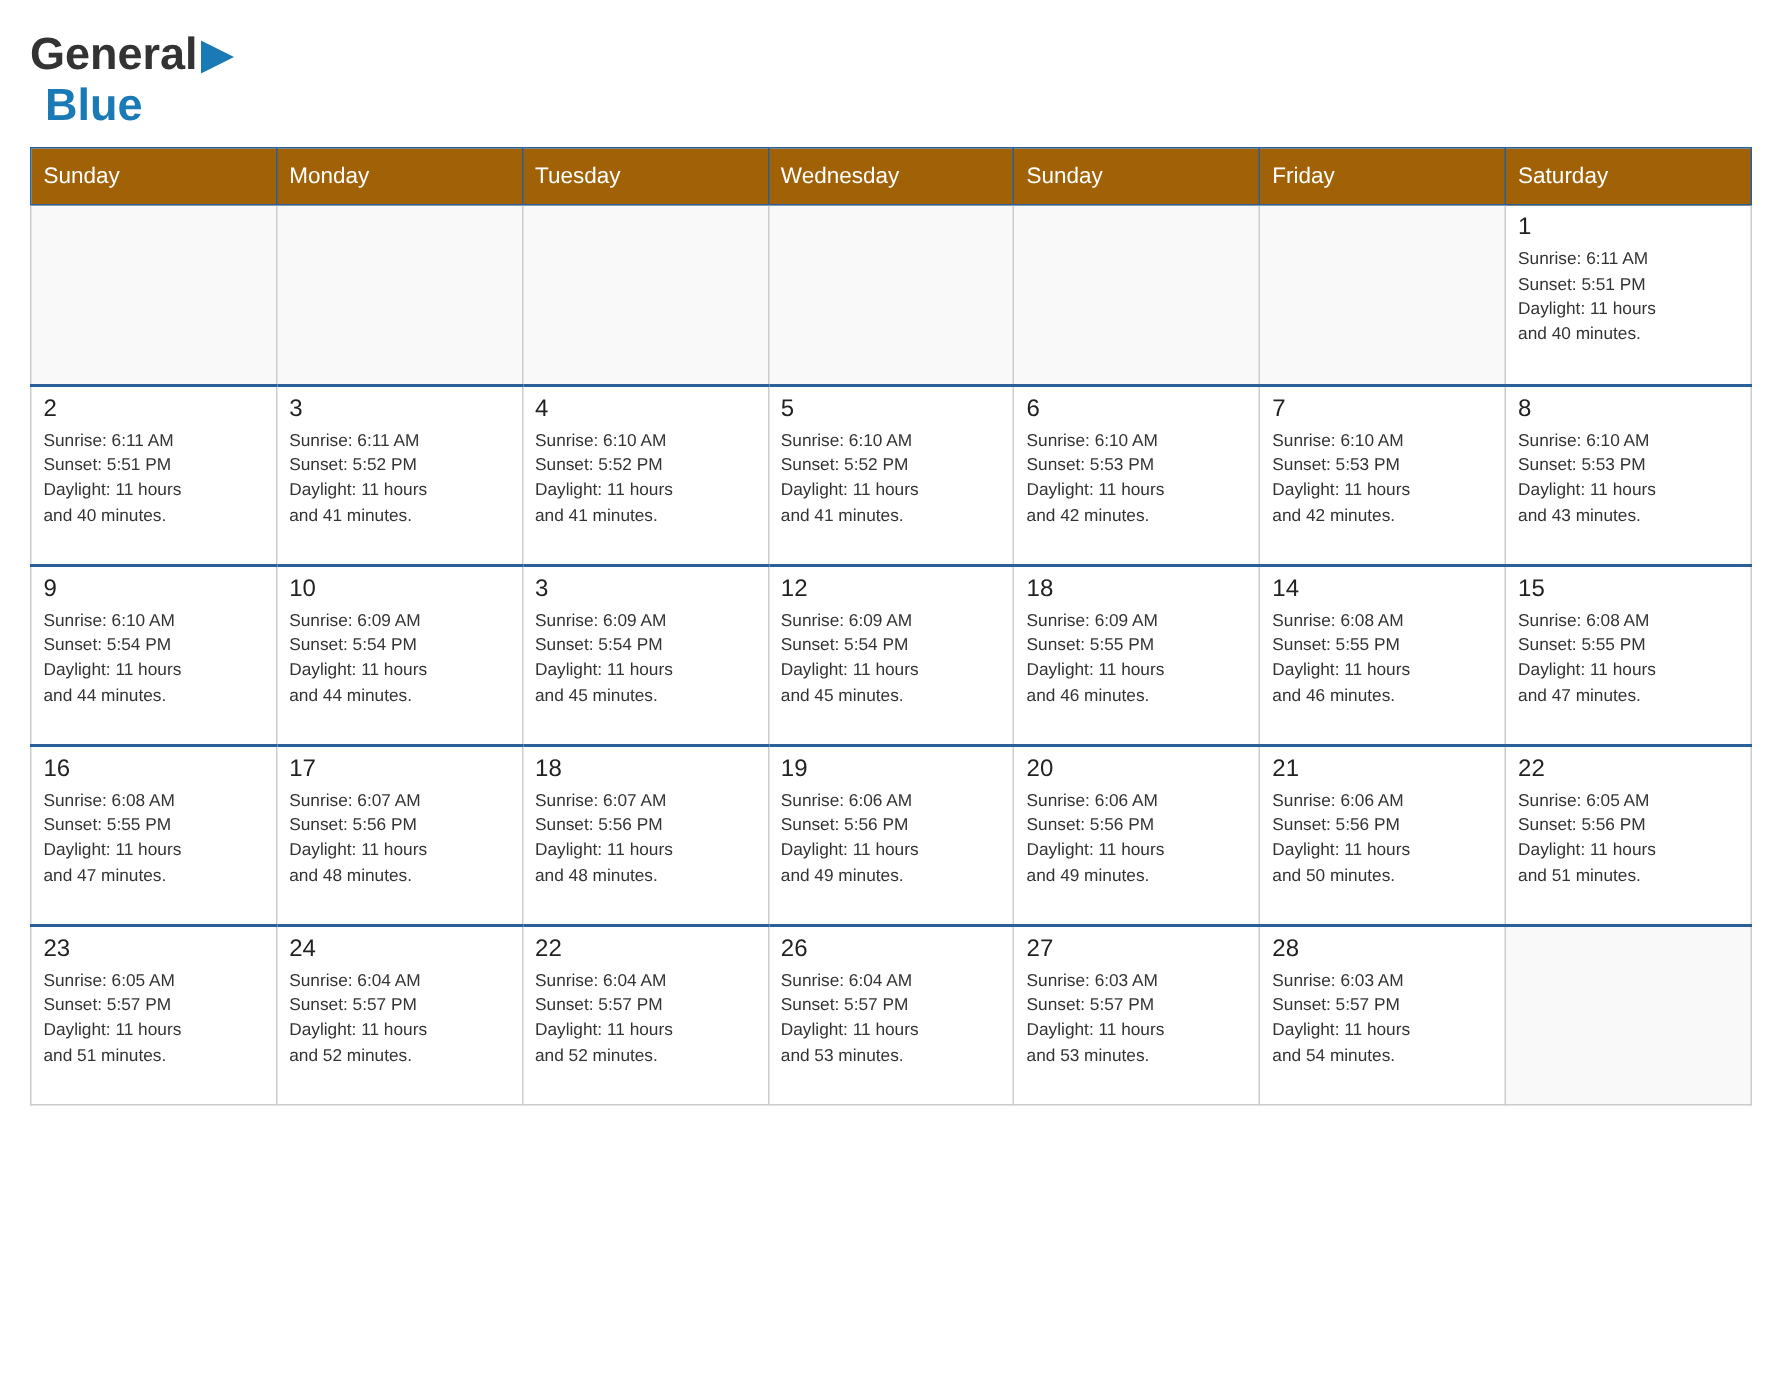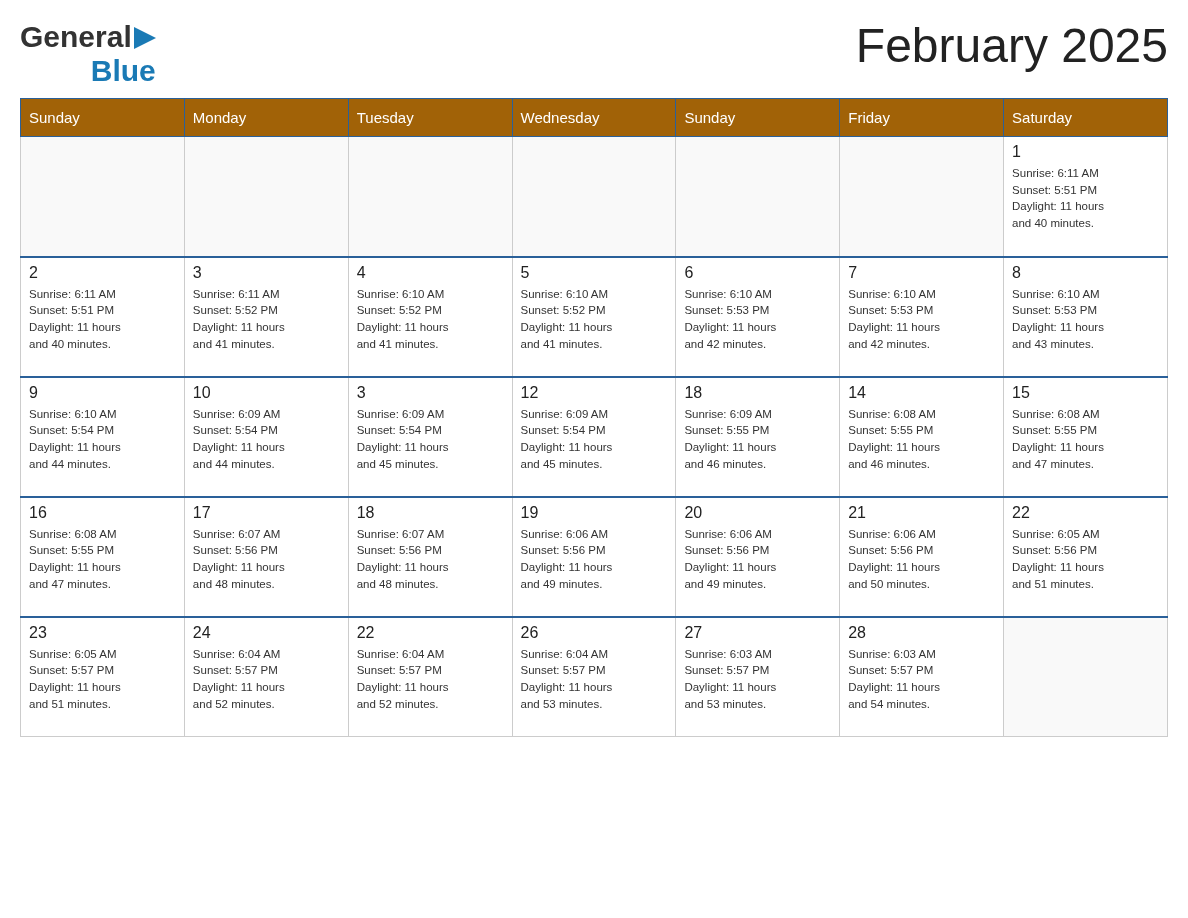--- a/index.html
+++ b/index.html
@@ -65,21 +65,21 @@
     }
     .empty-cell {
       background: #f9f9f9;
     }
     .row-border td {
       border-top: 2px solid #2a6099;
     }
     .logo-container {
       display: flex;
       flex-direction: column;
-      align-items: flex-end;
+      align-items: flex-start;
     }
     .logo-line1 {
       display: flex;
       align-items: center;
     }
     .logo-line2 {
       margin-left: 6px;
     }
   </style>
 </head>
@@ -91,21 +91,20 @@
       <span style="font-size:30px;font-weight:bold;color:#333;">General</span>
       <svg width="22" height="22" viewBox="0 0 22 22" style="margin-left:2px;margin-top:2px;">
         <polygon points="0,0 22,11 0,22" fill="#1a7ab5"></polygon>
       </svg>
     </div>
     <div class="logo-line2">
       <span style="font-size:30px;font-weight:bold;color:#1a7ab5;margin-left:4px;">Blue</span>
     </div>
   </div>
   <div class="title-section">
-    <div class="month-title">February 2025</div>
   </div>
 </div>
 
 <table class="calendar">
   <thead>
     <tr>
     <th>Sunday</th>
         <th>Monday</th>
         <th>Tuesday</th>
         <th>Wednesday</th>

